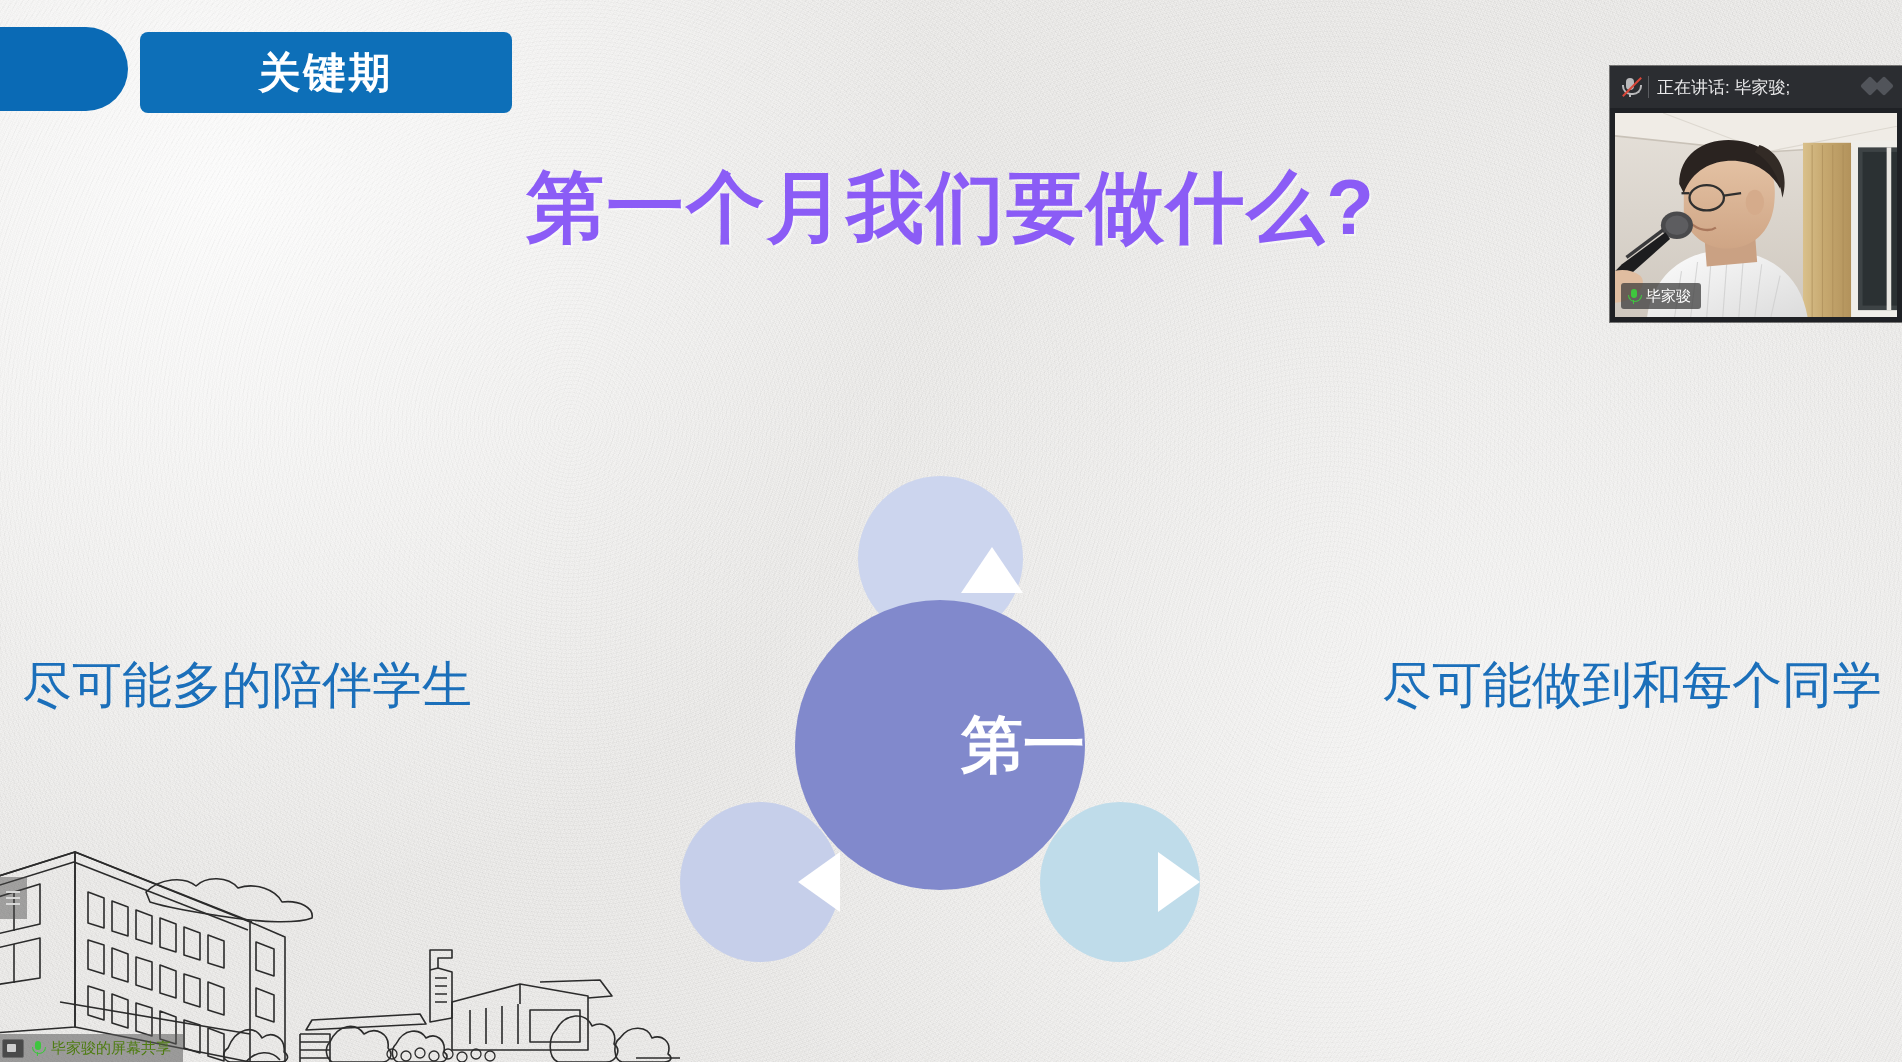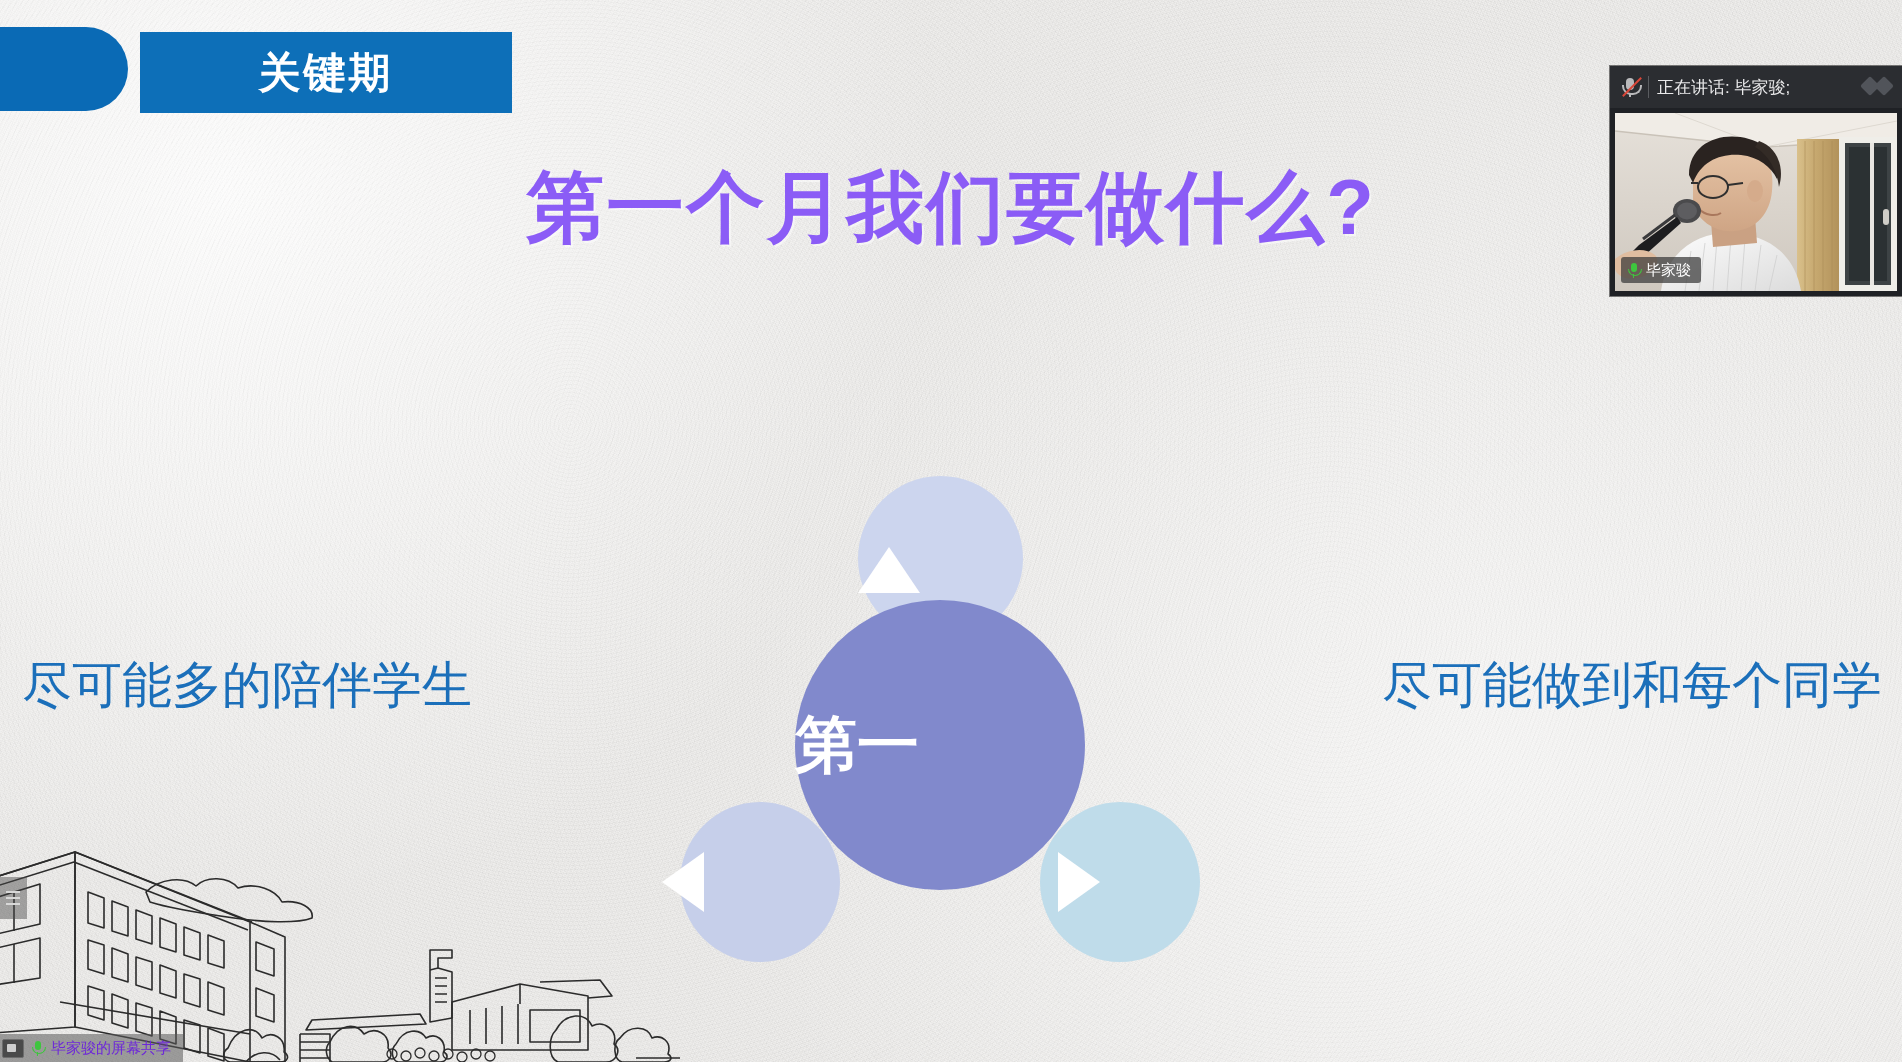--- a/index.html
+++ b/index.html
@@ -54,20 +54,21 @@
   .header-box {
     position: absolute;
     left: 140px;
     top: 32px;
     width: 372px;
     height: 81px;
     background: #0d6fb8;
     display: flex;
     align-items: center;
     justify-content: center;
+    border-radius: 8px;
   }
   .header-box-label {
     color: #ffffff;
     font-size: 42px;
     font-weight: bold;
     letter-spacing: 3px;
     line-height: 1;
   }
 
   
@@ -114,21 +115,21 @@
     left: 640px;
     top: 480px;
     width: 600px;
     height: 500px;
   }
   .node {
     position: absolute;
     border-radius: 50%;
     display: flex;
     align-items: center;
-    justify-content: flex-start;
+    justify-content: flex-end;
   }
   .node-center {
     left: 155px;
     top: 120px;
     width: 290px;
     height: 290px;
     background: #8189cc;
     z-index: 3;
   }
   .node-center-label {
@@ -199,21 +200,21 @@
   .share-bar {
     position: absolute;
     left: 0;
     bottom: 0;
     height: 28px;
     display: flex;
     align-items: center;
     gap: 7px;
     padding: 0 12px 0 2px;
     background: rgba(90,90,90,0.55);
-    color: #6d28d9;
+    color: #4d7c0f;
     font-size: 15px;
     white-space: nowrap;
   }
   .share-chip {
     width: 20px;
     height: 17px;
     background: #4a4a4a;
     border: 1px solid #6d6d6d;
     border-radius: 2px;
     position: relative;
@@ -248,21 +249,21 @@
     height: 2px;
     background: #d8d8d8;
   }
 
   
   .video-panel {
     position: absolute;
     left: 1610px;
     top: 66px;
     width: 292px;
-    height: 230px;
+    height: 256px;
     background: #1f2125;
     box-shadow: 0 0 0 1px rgba(0,0,0,0.5);
   }
   .video-header {
     position: relative;
     height: 42px;
     background: #2b2d31;
     display: flex;
     align-items: center;
     padding: 0 6px 0 10px;

